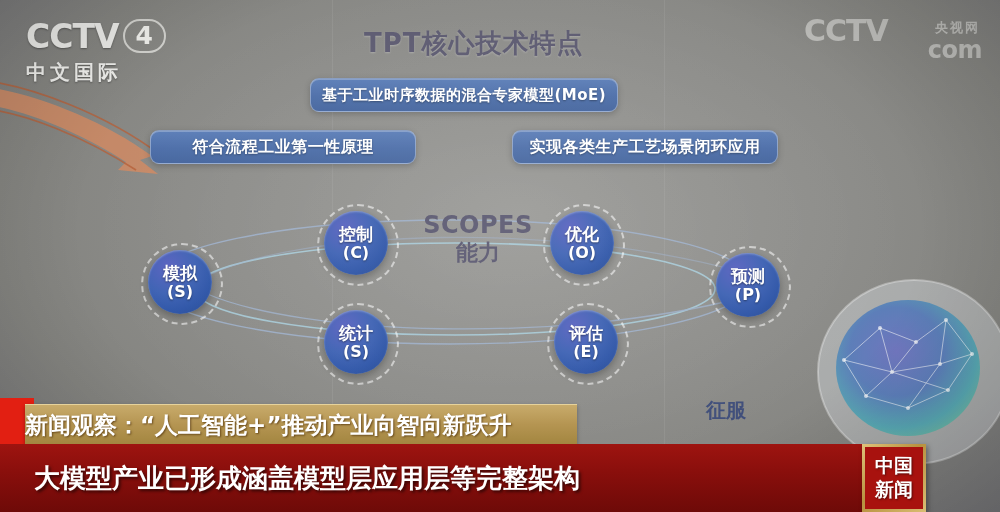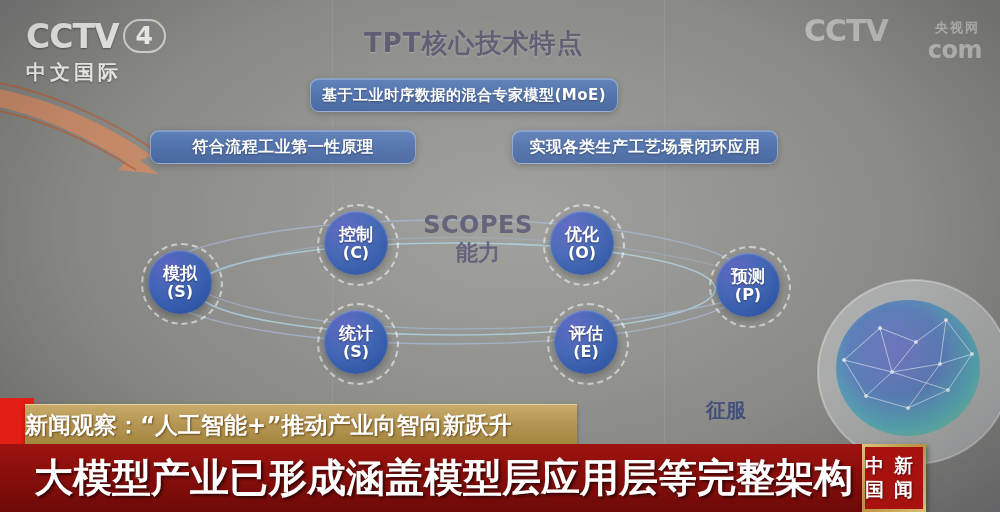--- a/index.html
+++ b/index.html
@@ -82,26 +82,26 @@
   #goldbar{position:absolute;left:25px;top:404px;width:552px;height:40px;
     background:linear-gradient(180deg,#c8ab6b 0%,#b59552 48%,#a2853f 100%);
     border-top:1px solid #e6d29b;
     box-shadow:0 2px 4px rgba(0,0,0,.3);
     display:flex;align-items:center;}
   #goldbar span{font-size:23px;font-weight:bold;color:#fff;letter-spacing:0px;
     text-shadow:1px 1px 2px rgba(80,50,10,.75);}
   #redbar{position:absolute;left:0px;top:444px;width:862px;height:68px;
     background:linear-gradient(180deg,#9e1410 0%,#8a0f0c 40%,#6e0a08 100%);
     display:flex;align-items:center;}
-  #redbar span{margin-left:34px;font-size:39px;font-weight:bold;color:#fff;letter-spacing:0px;
+  #redbar span{margin-left:34px;font-size:26px;font-weight:bold;color:#fff;letter-spacing:0px;
     text-shadow:2px 2px 3px rgba(0,0,0,.6);}
   #cnnews{position:absolute;left:862px;top:444px;width:64px;height:68px;
     background:linear-gradient(135deg,#e0c27a 0%,#b8913f 45%,#d9bd73 100%);
     padding:3px;box-sizing:border-box;box-shadow:2px 2px 5px rgba(0,0,0,.35);}
-  #cnnews .inner{width:100%;height:100%;background:#a8120e;display:flex;flex-direction:row;
+  #cnnews .inner{width:100%;height:100%;background:#a8120e;display:flex;flex-direction:column;
     align-items:center;justify-content:center;color:#fff;font-weight:bold;font-size:19px;line-height:1.25;
     text-shadow:1px 1px 2px rgba(0,0,0,.5);}
 </style>
 </head>
 <body>
 
 <div id="screen">
 
   <div class="seam" style="left:332px;"></div>
   <div class="seam" style="left:664px;"></div>

